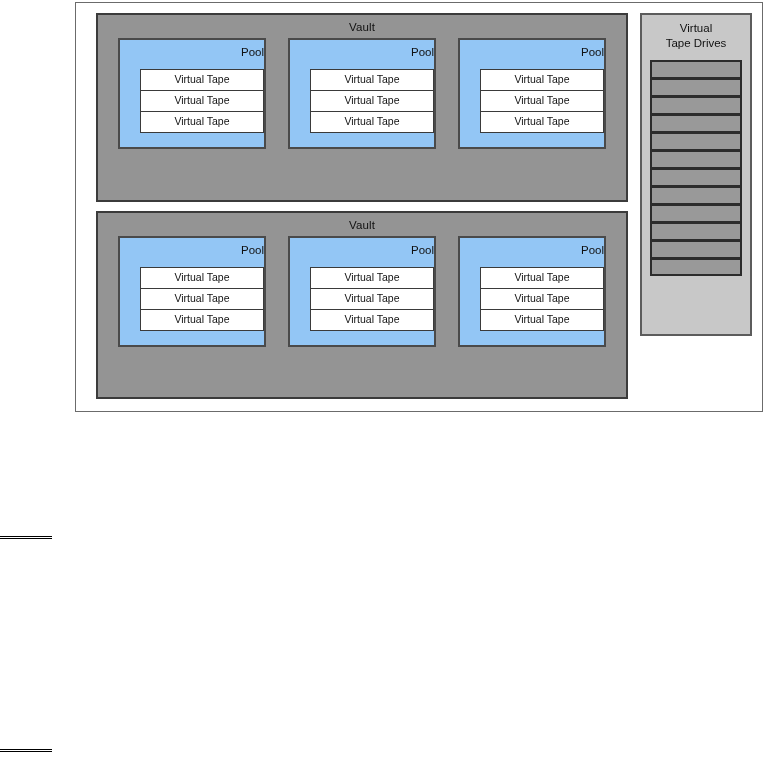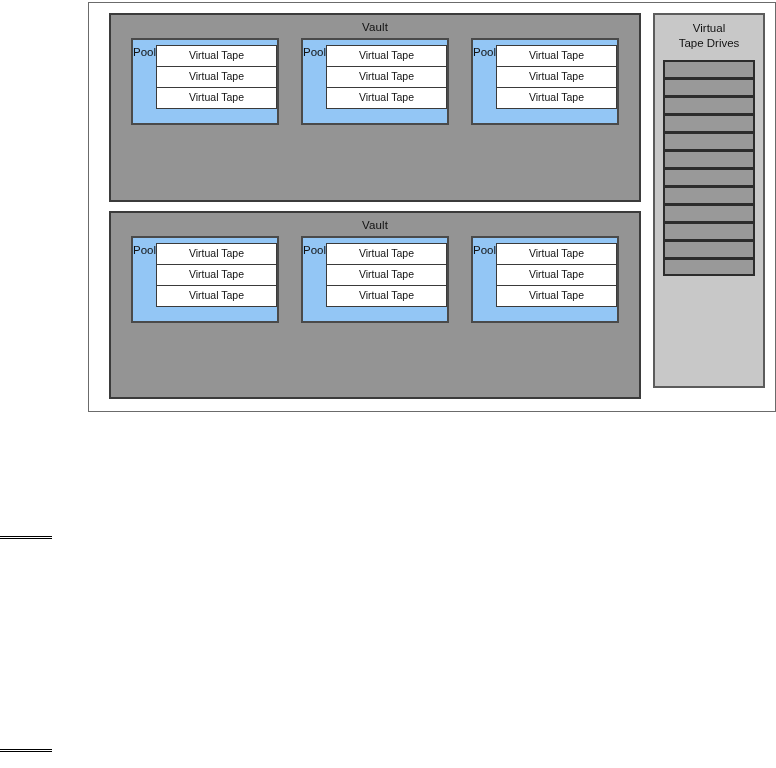--- a/index.html
+++ b/index.html
@@ -11,21 +11,21 @@
     width: 776px;
     height: 768px;
     position: relative;
     font-family: "Liberation Sans", sans-serif;
     overflow: hidden;
   }
 
   
   #diagram-frame {
     position: absolute;
-    left: 88px;
+    left: 75px;
     top: 2px;
     width: 688px;
     height: 410px;
     background: #ffffff;
     border: 1px solid #6b6b6b;
     box-sizing: border-box;
   }
 
   
   #diagram-body {
@@ -75,22 +75,22 @@
     width: 100%;
     padding: 0 18px;
     box-sizing: border-box;
   }
   .pool {
     width: 148px;
     background: #93C6F5;
     border: 2px solid #4a4a4a;
     box-sizing: border-box;
     display: flex;
-    flex-direction: row;
-    align-items: flex-start;
+    flex-direction: column;
+    align-items: flex-end;
     padding-top: 5px;
     padding-bottom: 14px;
   }
   .pool-label {
     font-size: 11.5px;
     color: #111111;
     line-height: 15px;
     margin-bottom: 9px;
   }
   .tape-stack {
@@ -119,21 +119,21 @@
   #tape-drives-panel {
     flex: 0 0 112px;
     background: #c8c8c8;
     border: 2px solid #5c5c5c;
     box-sizing: border-box;
     display: flex;
     flex-direction: column;
     align-items: center;
     padding: 6px 8px 0 8px;
     align-self: flex-start;
-    height: 375px;
+    height: 323px;
   }
   .drives-title {
     font-size: 11.5px;
     color: #111111;
     line-height: 15px;
     text-align: center;
     margin-bottom: 9px;
     white-space: pre-line;
   }
   #drive-list {

